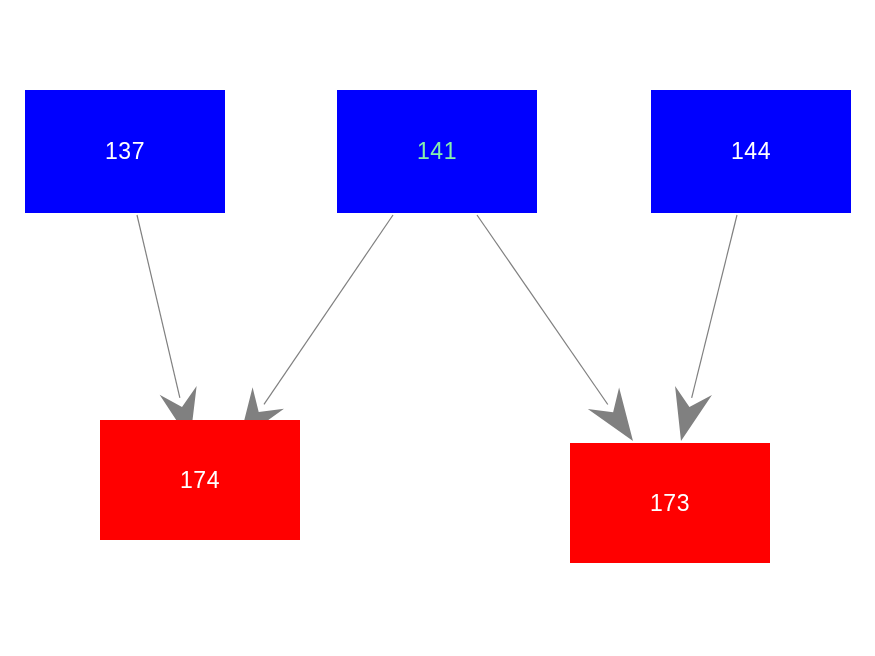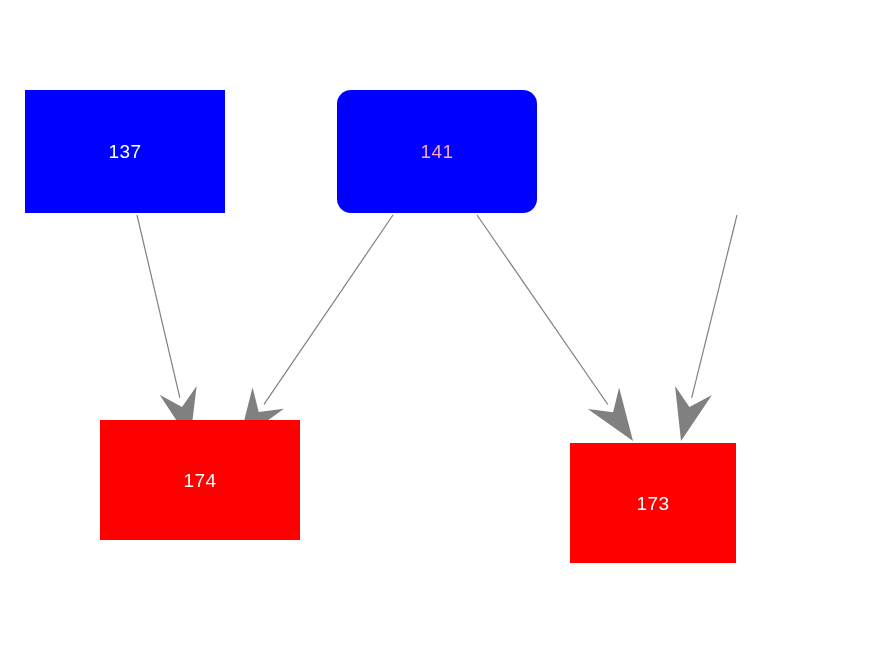--- a/index.html
+++ b/index.html
@@ -27,21 +27,21 @@
     width: 875px;
     height: 656px;
   }
   .node {
     position: absolute;
     box-sizing: border-box;
     display: flex;
     align-items: center;
     justify-content: center;
     color: #ffffff;
-    font-size: 19px;
+    font-size: 23px;
     font-family: "Liberation Sans", sans-serif;
     font-weight: normal;
     letter-spacing: 0.5px;
     line-height: 1;
     user-select: none;
   }
   .node-label {
     pointer-events: none;
   }
 </style>
@@ -58,26 +58,29 @@
       <line x1="477" y1="215" x2="607.8059496418857" y2="404.500927045296" stroke="#808080" stroke-width="1.2"></line>
       <polygon points="633.00,441.00 587.82,409.00 613.12,412.20 619.10,387.41" fill="#808080"></polygon>
       <line x1="737" y1="215" x2="691.6667946972075" y2="397.9518642576984" stroke="#808080" stroke-width="1.2"></line>
       <polygon points="681.00,441.00 675.06,385.96 689.42,407.03 711.95,395.10" fill="#808080"></polygon>
     </svg>
 
   <div class="node" style="left: 25px; top: 90px; width: 200px; height: 123px; background: rgb(0, 0, 255); color: rgb(255, 255, 255);">
     <span class="node-label">137</span>
   </div>
 
-  <div class="node" style="left: 337px; top: 90px; width: 200px; height: 123px; background: rgb(0, 0, 255); color: #f9a8d4; border-radius: 14px;">
+  <div class="node" style="left: 337px; top: 90px; width: 200px; height: 123px; background: rgb(0, 0, 255); color: #86efac;">
     <span class="node-label">141</span>
   </div>
 
+  <div class="node" style="left: 651px; top: 90px; width: 200px; height: 123px; background: rgb(0, 0, 255); color: rgb(255, 255, 255);">
+    <span class="node-label">144</span>
+  </div>
 
   <div class="node" style="left: 100px; top: 420px; width: 200px; height: 120px; background: rgb(255, 0, 0); color: rgb(255, 255, 255);">
     <span class="node-label">174</span>
   </div>
 
-  <div class="node" style="left: 570px; top: 443px; width: 166px; height: 120px; background: rgb(255, 0, 0); color: rgb(255, 255, 255);">
+  <div class="node" style="left: 570px; top: 443px; width: 200px; height: 120px; background: rgb(255, 0, 0); color: rgb(255, 255, 255);">
     <span class="node-label">173</span>
   </div>
 
 </div>
 
 </body></html>

